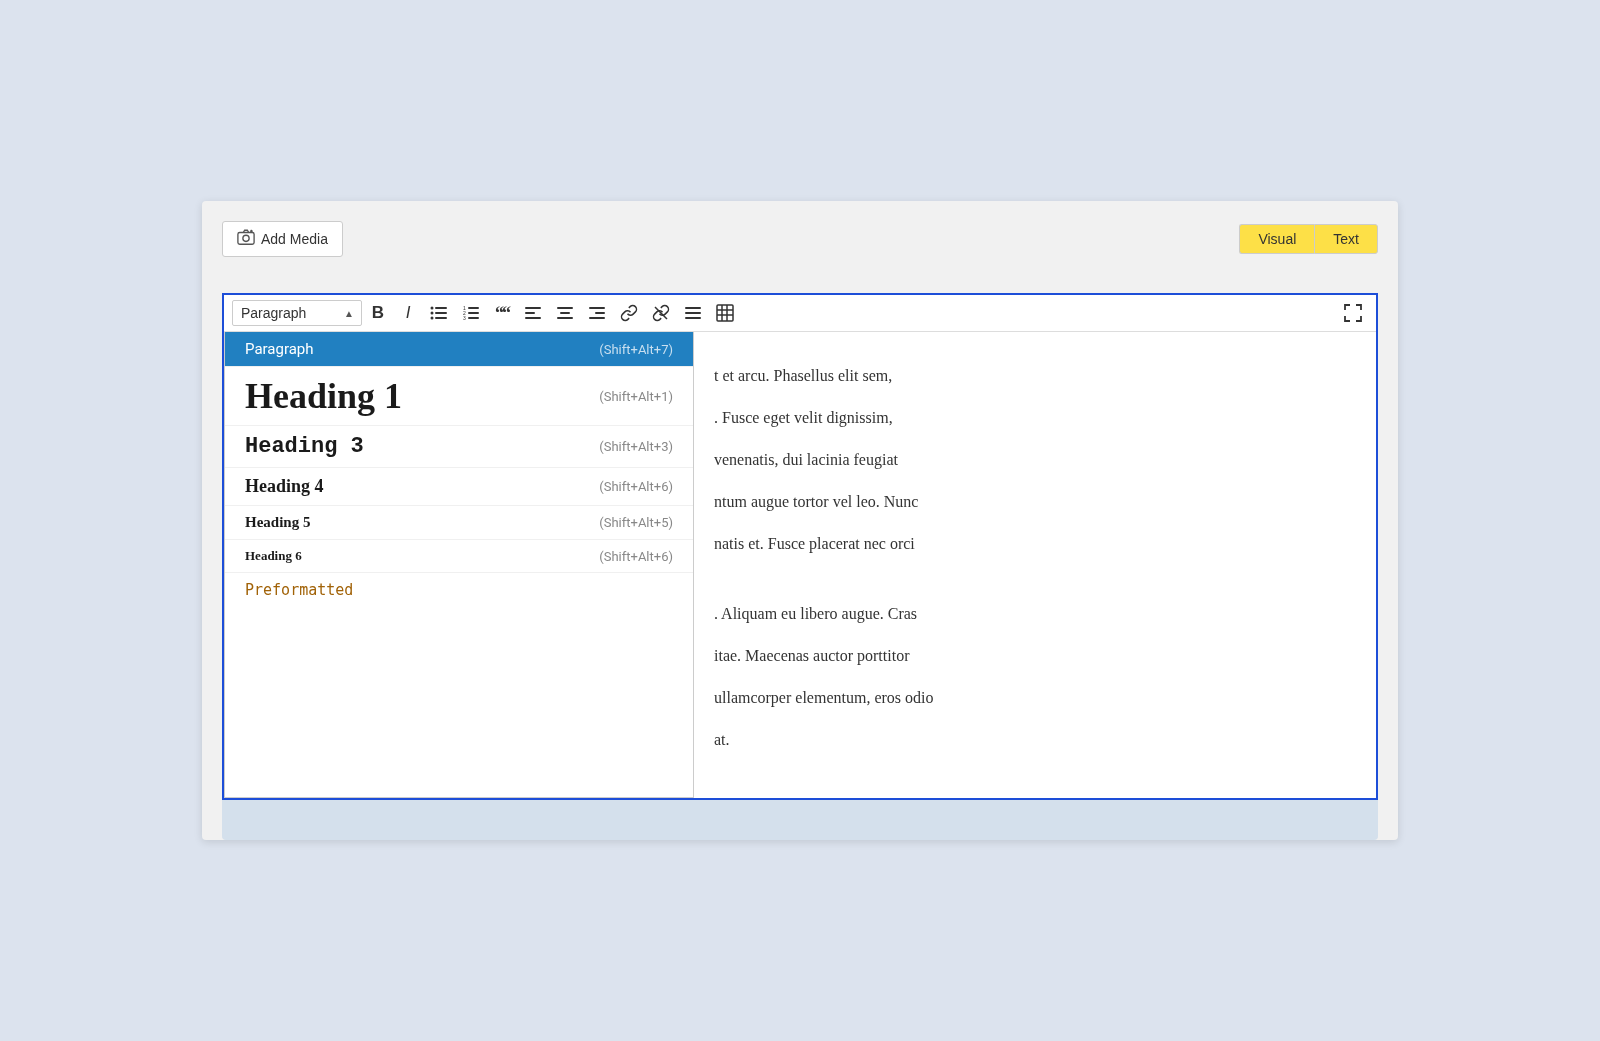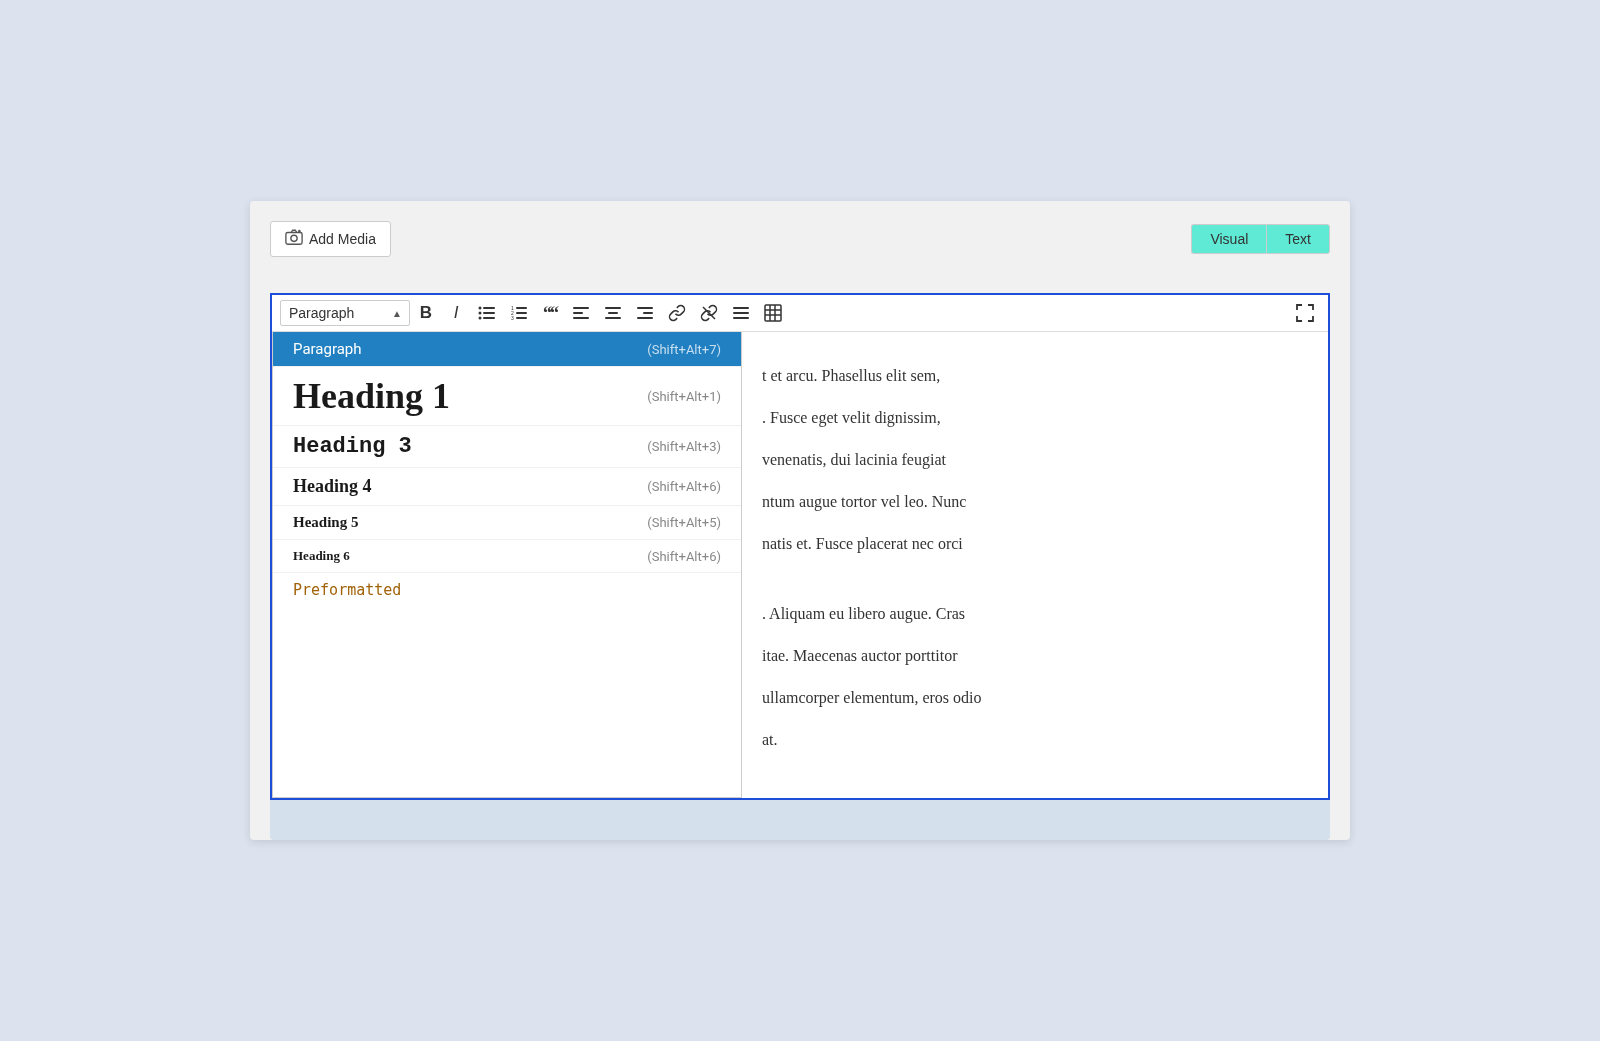--- a/index.html
+++ b/index.html
@@ -10,21 +10,21 @@
       align-items: center;
       justify-content: center;
       min-height: 1041px;
       width: 1600px;
       font-family: -apple-system, BlinkMacSystemFont, "Segoe UI", Roboto, sans-serif;
     }
 
     .editor-container {
       background: #f1f1f1;
       border-radius: 4px;
-      width: 1100px;
+      width: 1196px;
       padding: 20px 20px 0 20px;
       box-shadow: 0 2px 8px rgba(0,0,0,0.12);
     }
 
     
     .top-bar {
       display: flex;
       justify-content: space-between;
       align-items: center;
       margin-bottom: 8px;
@@ -48,21 +48,21 @@
       color: #555;
     }
 
     .view-tabs {
       display: flex;
       gap: 0;
     }
 
     .view-tab {
       border: 1px solid #ccc;
-      background: #5eead4;
+      background: #fde047;
       padding: 6px 18px;
       font-size: 14px;
       cursor: pointer;
       color: #333;
     }
 
     .view-tab:first-child {
       border-right: none;
       border-radius: 3px 0 0 3px;
     }

